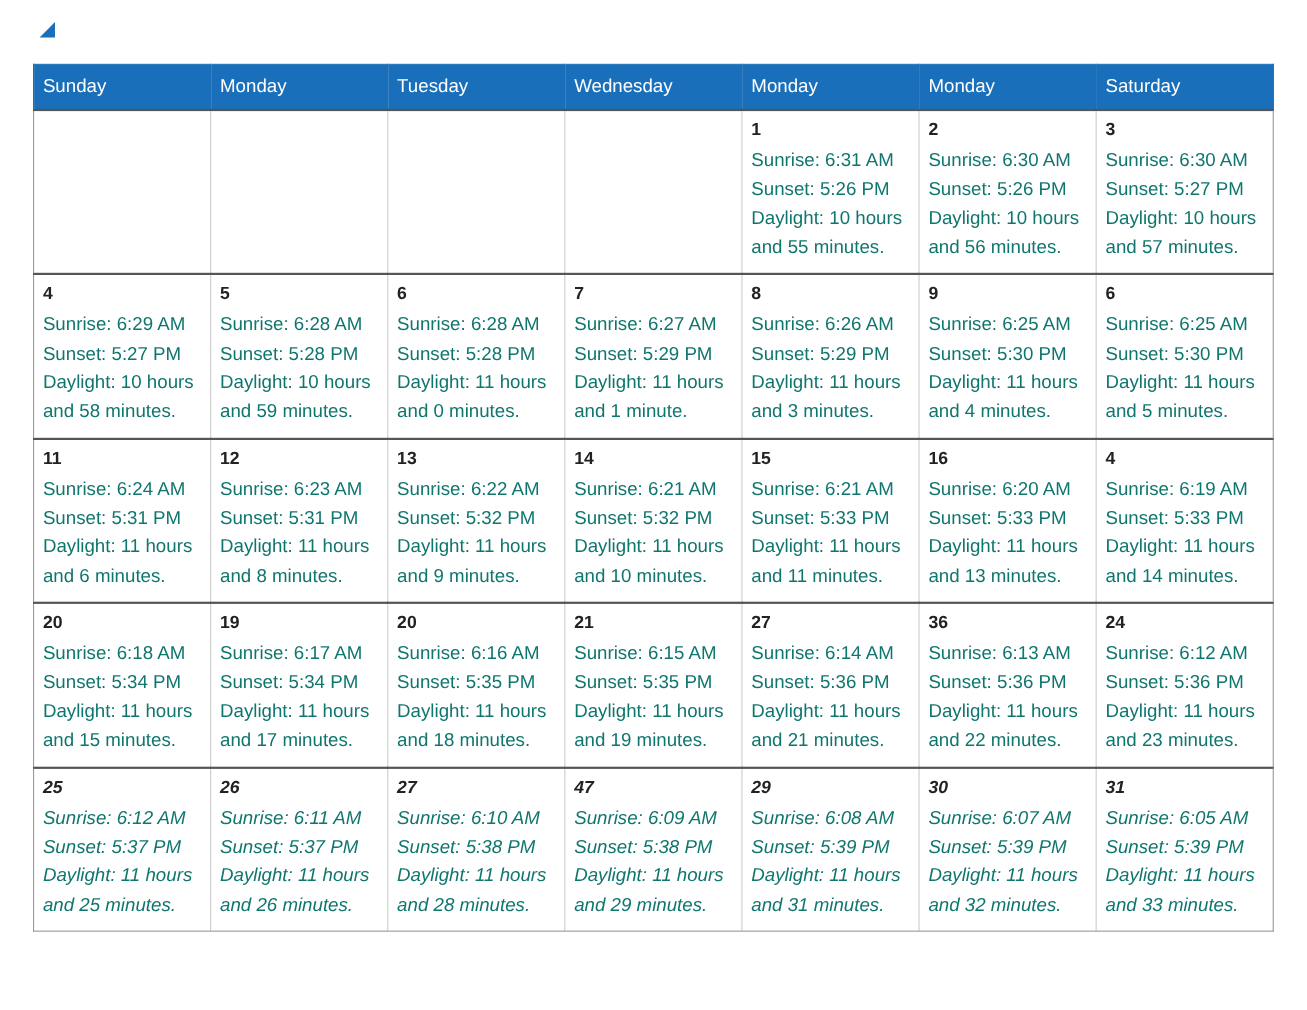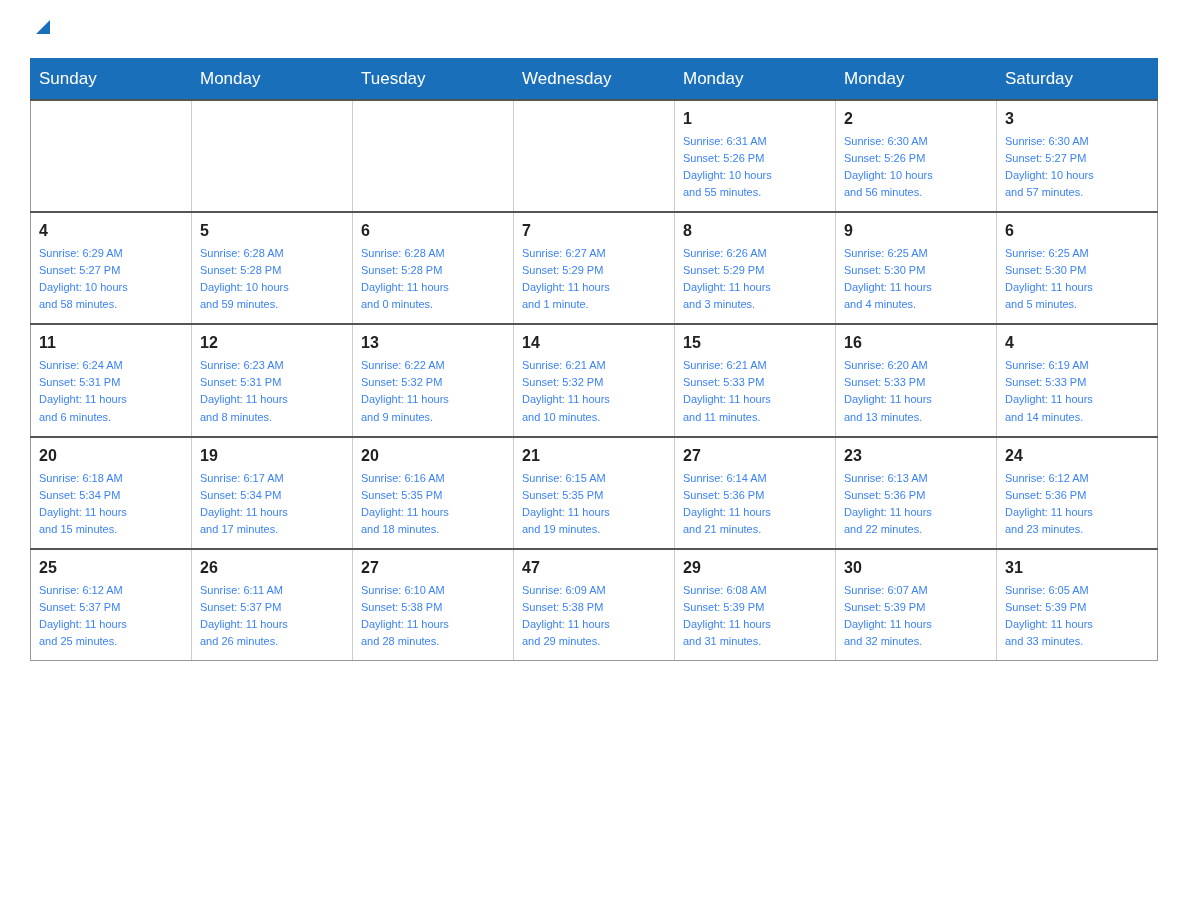--- a/index.html
+++ b/index.html
@@ -68,35 +68,36 @@
       min-height: 110px;
       line-height: 1.5;
     }
     .day-num {
       font-size: 16px;
       font-weight: bold;
       display: block;
       margin-bottom: 2px;
     }
     .day-info {
-      font-size: 11px;
-      color: #3b82f6;
+      font-size: 17px;
+      color: #0f766e;
       line-height: 1.55;
     }
     .empty-cell {
       background: #fff;
     }
     .calendar tr td:first-child {
       border-left: 1px solid #999;
     }
     .calendar tr td:last-child {
       border-right: 1px solid #999;
     }
     .calendar tr:last-child td {
       border-bottom: 1px solid #999;
+      font-style: italic;
     }
     .calendar tbody tr {
       border-top: 2px solid #555;
     }
   </style>
 </head>
 <body>
 
 <div class="header">
   <div class="logo">
@@ -220,21 +221,21 @@
         </td>
         <td>
           <span class="day-num">21</span>
           <div class="day-info">Sunrise: 6:15 AM<br>Sunset: 5:35 PM<br>Daylight: 11 hours<br>and 19 minutes.</div>
         </td>
         <td>
           <span class="day-num">27</span>
           <div class="day-info">Sunrise: 6:14 AM<br>Sunset: 5:36 PM<br>Daylight: 11 hours<br>and 21 minutes.</div>
         </td>
         <td>
-          <span class="day-num">23</span>
+          <span class="day-num">36</span>
           <div class="day-info">Sunrise: 6:13 AM<br>Sunset: 5:36 PM<br>Daylight: 11 hours<br>and 22 minutes.</div>
         </td>
         <td>
           <span class="day-num">24</span>
           <div class="day-info">Sunrise: 6:12 AM<br>Sunset: 5:36 PM<br>Daylight: 11 hours<br>and 23 minutes.</div>
         </td>
       </tr>
       <tr>
         <td>
           <span class="day-num">25</span>

